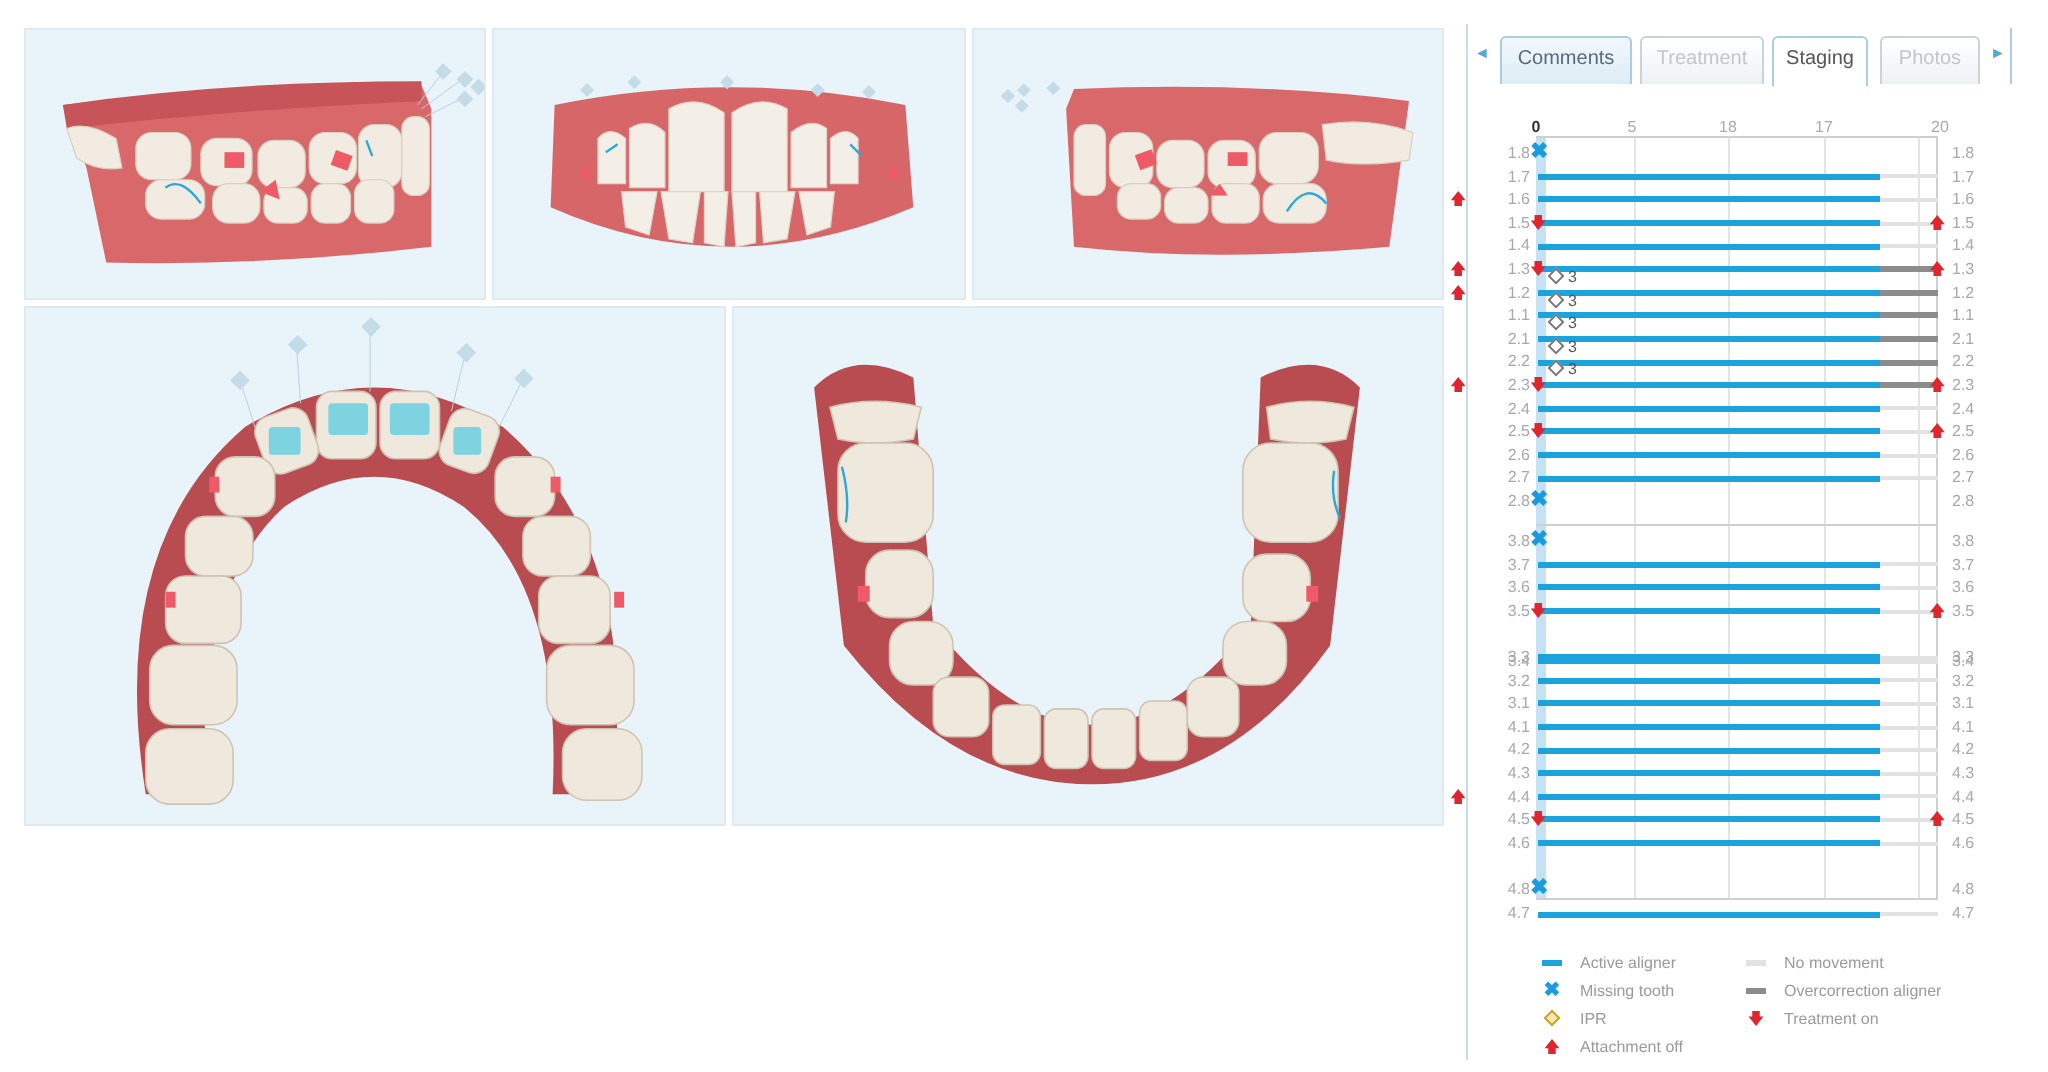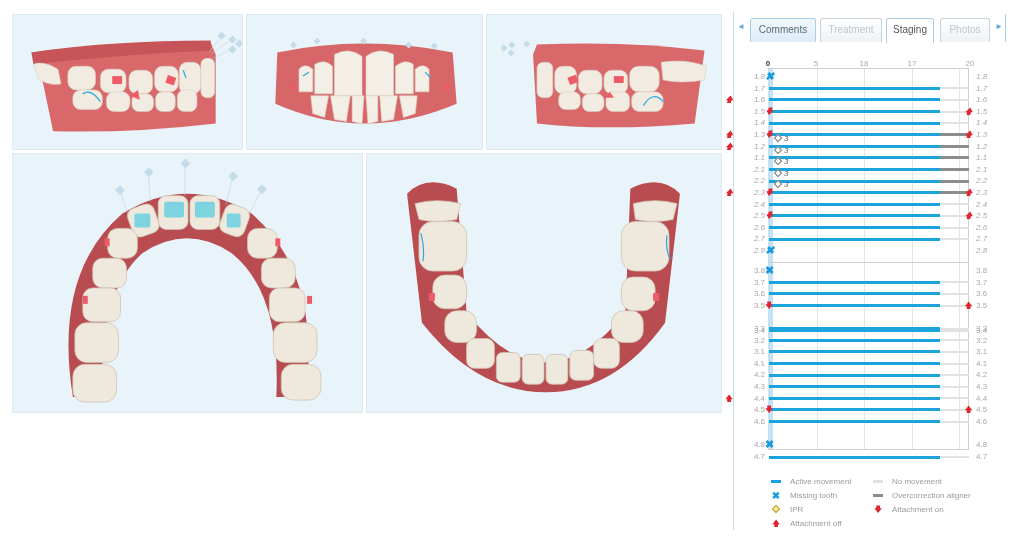--- a/index.html
+++ b/index.html
@@ -228,21 +228,21 @@
     <div class="tabs-right-line"></div>
   </div>
 
   <div class="chart" id="chart">
     <span class="axis-num zero" style="left:34px;">0</span>
     <span class="axis-num" style="left:82px;">5</span>
     <span class="axis-num" style="left:130px;">18</span>
     <span class="axis-num" style="left:178px;">17</span>
     <span class="axis-num" style="left:226px;padding-left:20px;">20</span>
 
-    <div class="section" id="upper" style="top:12px;height:209px;font-style:italic;">
+    <div class="section" id="upper" style="top:12px;height:209px;">
         <div class="zero-band"></div>
         <div class="gridline" style="left: 47.5px;"></div>
         <div class="gridline" style="left: 95px;"></div>
         <div class="gridline" style="left: 142.5px;"></div>
         <div class="gridline" style="left: 190px;"></div>
         <div class="row" style="top: 2px;">
           <span class="lbl-l">1.8</span>
           <span class="lbl-r">1.8</span>
           <span class="missing">✖</span>
         </div>
@@ -455,21 +455,21 @@
         </div>
         <div class="row" style="top: 176px;">
           <span class="lbl-l">4.8</span>
           <span class="lbl-r">4.8</span>
           <span class="missing">✖</span>
         </div>
       </div>
   </div>
 
   <div class="legend">
-    <div class="lg" style="left:0;top:0;"><span class="sym"><span class="sym-active"></span></span><span>Active movement</span></div>
+    <div class="lg" style="left:0;top:0;"><span class="sym"><span class="sym-active"></span></span><span>Active aligner</span></div>
     <div class="lg" style="left:102px;top:0;"><span class="sym"><span class="sym-nomove"></span></span><span>No movement</span></div>
     <div class="lg" style="left:0;top:14px;"><span class="sym" style="color:#1a9be0;font-weight:bold;font-size:10px;">✖</span><span>Missing tooth</span></div>
     <div class="lg" style="left:102px;top:14px;"><span class="sym"><span class="sym-over"></span></span><span>Overcorrection aligner</span></div>
     <div class="lg" style="left:0;top:28px;"><span class="sym"><span style="display:inline-block;width:6px;height:6px;border:1px solid #c8a030;background:#f5e7a8;transform:rotate(45deg);"></span></span><span>IPR</span></div>
-    <div class="lg" style="left:102px;top:28px;"><span class="sym" style="color:#e0252e;">🡇</span><span>Attachment on</span></div>
+    <div class="lg" style="left:102px;top:28px;"><span class="sym" style="color:#e0252e;">🡇</span><span>Treatment on</span></div>
     <div class="lg" style="left:0;top:42px;"><span class="sym" style="color:#e0252e;">🡅</span><span>Attachment off</span></div>
   </div>
 </div>
 
 </body></html>

